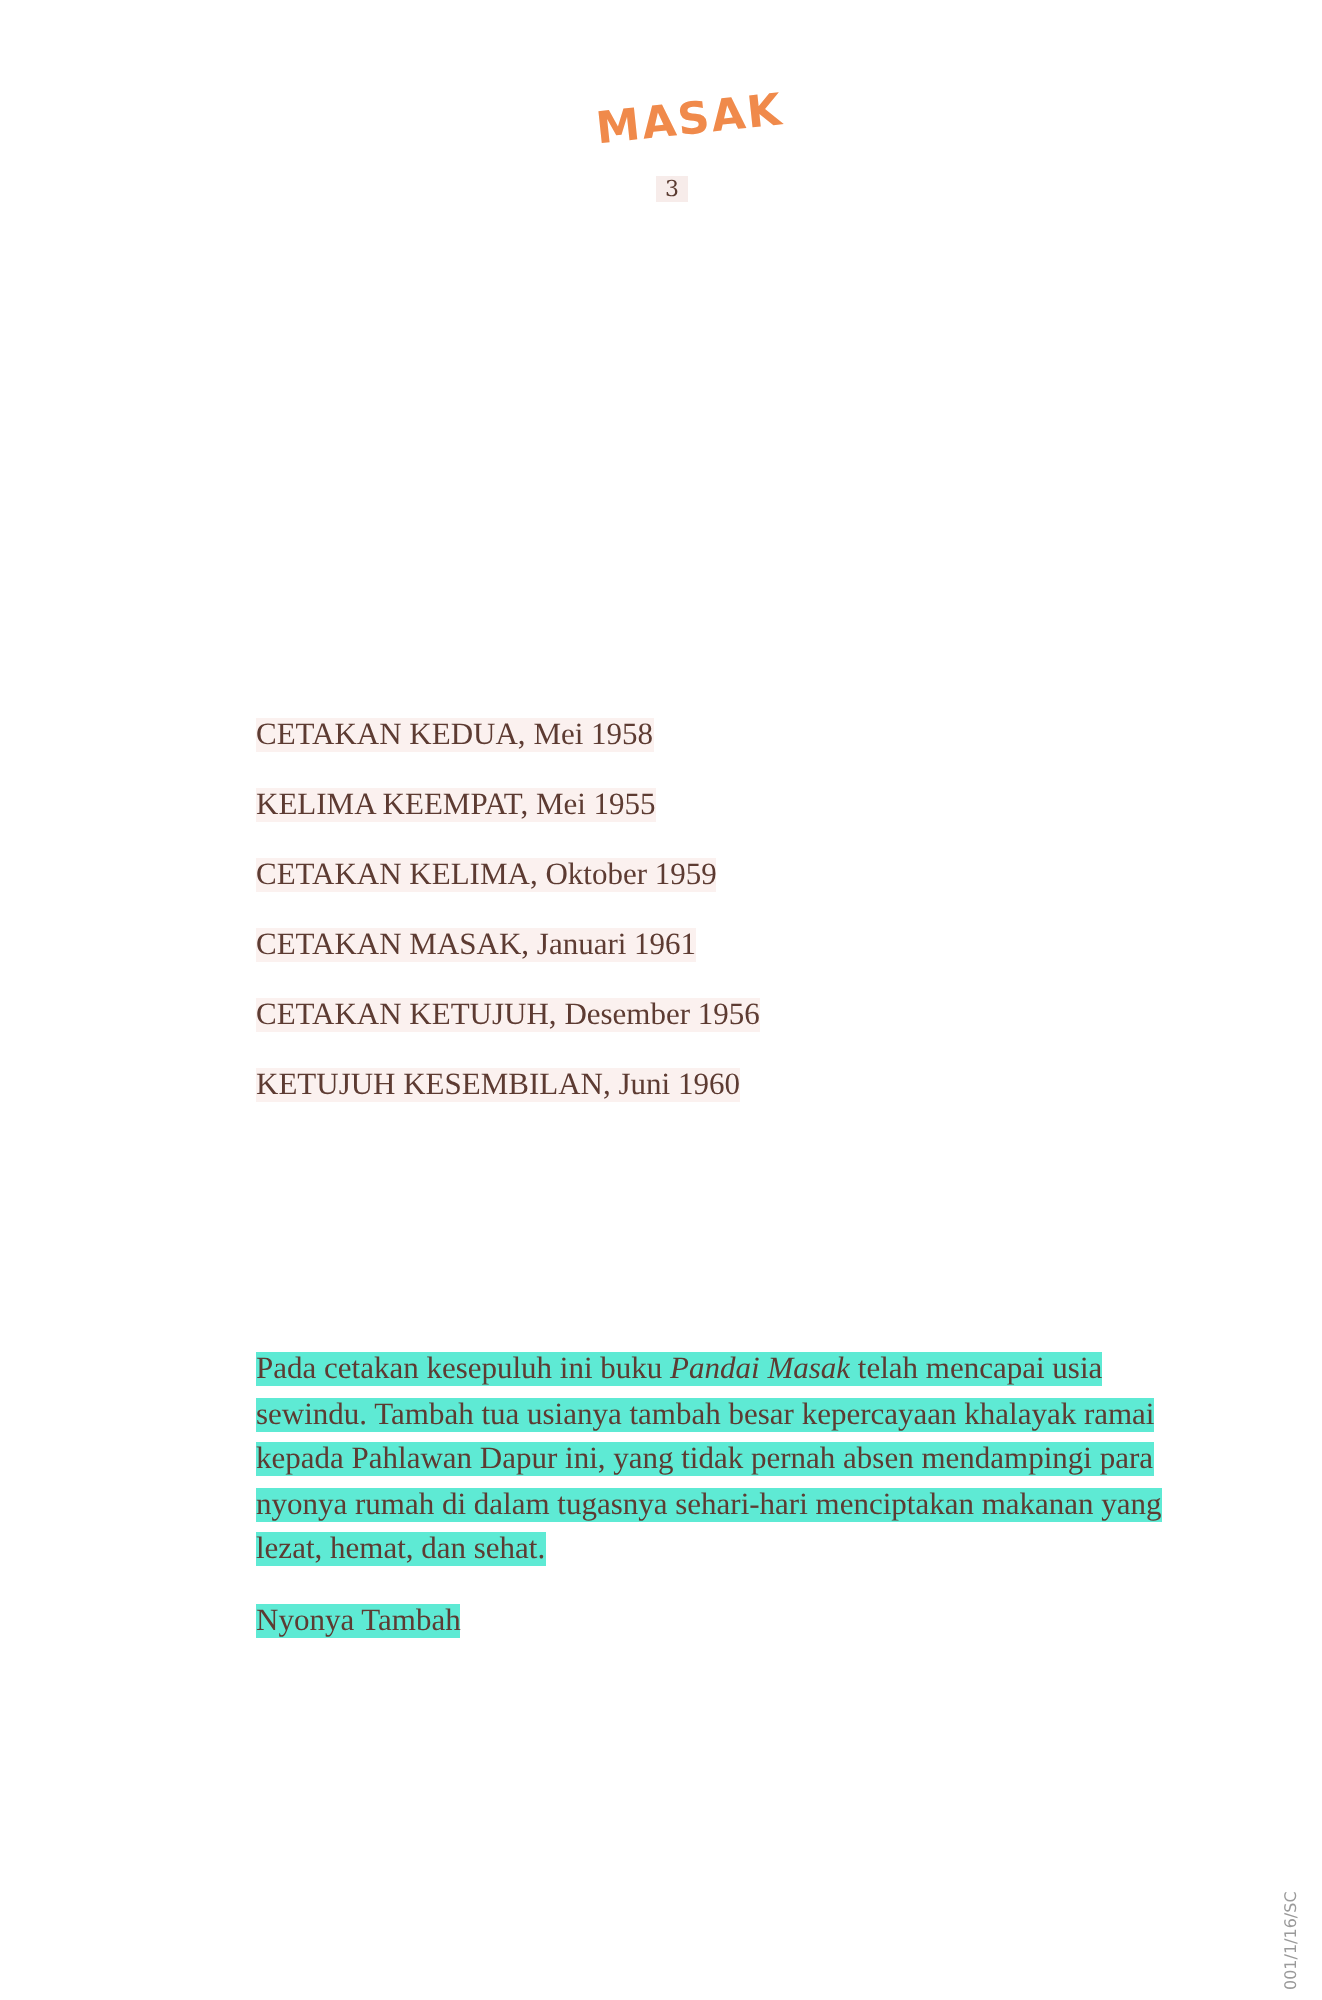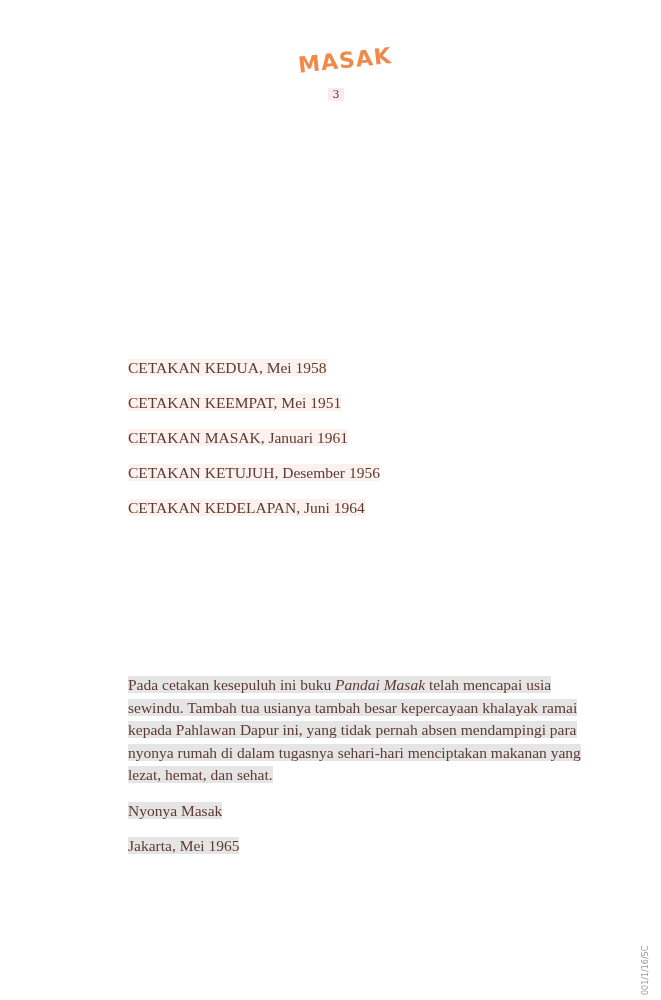--- a/index.html
+++ b/index.html
@@ -9,37 +9,37 @@
       color:#f08a4b; transform:rotate(-6deg); transform-origin:center; }
     .page-number { position:absolute; left:328px; top:88px; width:16px; text-align:center;
       font-size:11px; color:#5a3a30; background:#f7ecea; }
     .editions { position:absolute; left:128px; top:358px; }
     .edition { font-family:"Liberation Serif", serif; font-size:15.5px; color:#5d3b32;
       height:35px; line-height:20px; }
     .edition span { background:#fbf1ef; }
     .para-block { position:absolute; left:128px; top:674px; width:470px;
       font-family:"Liberation Serif", serif; font-size:15.5px; color:#5d3b32; line-height:22.5px; }
     .para-block p { margin:0 0 13px 0; }
-    .para-block span { background:#e5e5e5; }
+    .para-block span { background:#5eead4; }
     .side-code { position:absolute; left:641px; top:995px; transform:rotate(-90deg); transform-origin:left top;
       font-family:"DejaVu Sans", sans-serif; font-size:8px; color:#9a9a9a; white-space:nowrap; }
   </style>
 </head>
 <body>
 
 <div class="header-title">MASAK</div>
 <div class="page-number">3</div>
 
 <div class="editions">
   <div class="edition"><span><span>CETAKAN KEDUA,</span> <span>Mei 1958</span></span></div>
-  <div class="edition"><span><span>CETAKAN KEEMPAT,</span> <span>Mei 1951</span></span></div>
+  <div class="edition"><span><span>KELIMA KEEMPAT,</span> <span>Mei 1955</span></span></div>
+  <div class="edition"><span><span>CETAKAN KELIMA,</span> <span>Oktober 1959</span></span></div>
   <div class="edition"><span><span>CETAKAN MASAK,</span> <span>Januari 1961</span></span></div>
   <div class="edition"><span><span>CETAKAN KETUJUH,</span> <span>Desember 1956</span></span></div>
-  <div class="edition"><span><span>CETAKAN KEDELAPAN,</span> <span>Juni 1964</span></span></div>
+  <div class="edition"><span><span>KETUJUH KESEMBILAN,</span> <span>Juni 1960</span></span></div>
 </div>
 
 <div class="para-block">
   <p><span><span>Pada cetakan kesepuluh ini buku </span><i>Pandai Masak</i><span> telah mencapai usia sewindu. Tambah tua usianya tambah besar kepercayaan khalayak ramai kepada Pahlawan Dapur ini, yang tidak pernah absen mendampingi para nyonya rumah di dalam tugasnya sehari-hari menciptakan makanan yang lezat, hemat, dan sehat.</span></span></p>
-  <p><span>Nyonya Masak</span></p>
-  <p><span>Jakarta, Mei 1965</span></p>
+  <p><span>Nyonya Tambah</span></p>
 </div>
 
 <div class="side-code">001/1/16/SC</div>
 
 </body></html>

